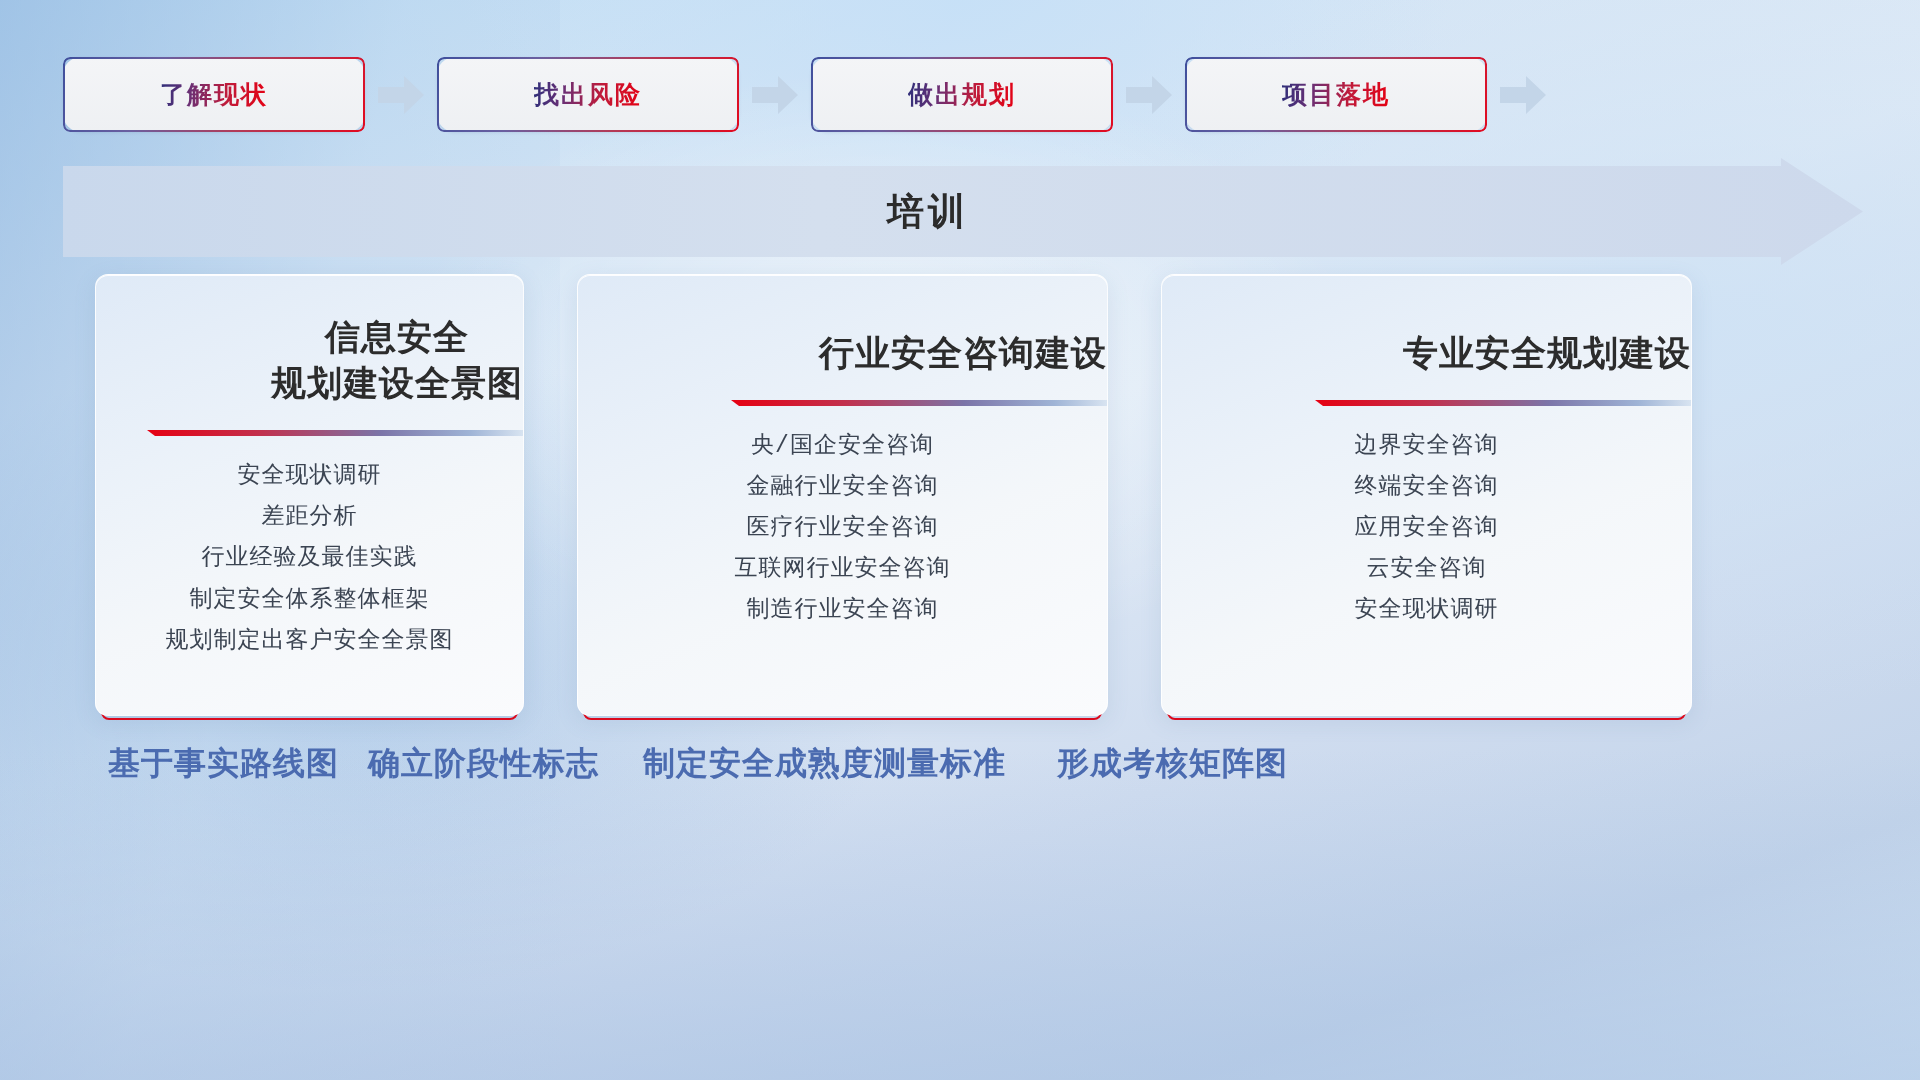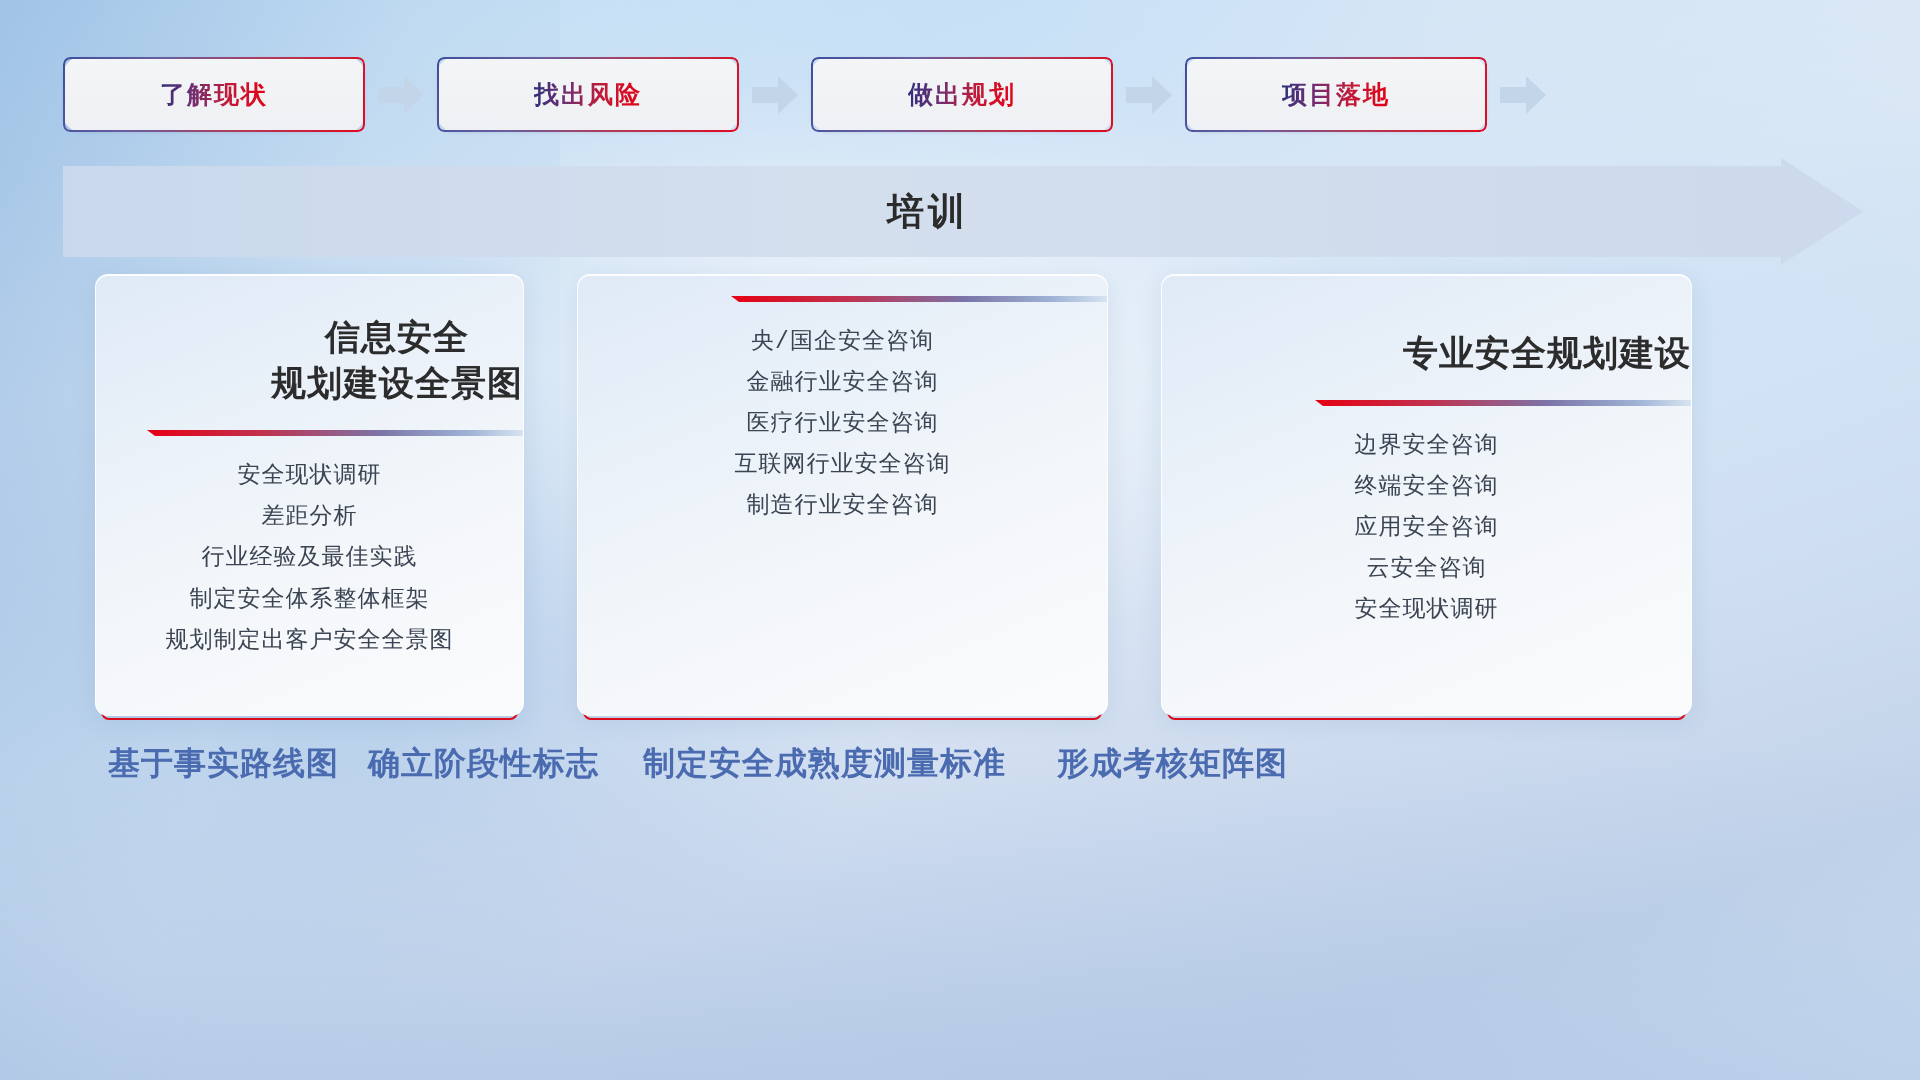--- a/index.html
+++ b/index.html
@@ -216,20 +216,21 @@
         <div class="card-list-item">行业经验及最佳实践</div>
         <div class="card-list-item">制定安全体系整体框架</div>
         <div class="card-list-item">规划制定出客户安全全景图</div>
       </div>
     </div>
   </div>
 
   <div class="card wide">
     <div class="card-redline"></div>
     <div class="card-body">
+      <div class="card-title one-line">行业安全咨询建设</div>
       <svg class="card-divider" viewBox="0 0 378 12" preserveAspectRatio="none">
         <defs>
           <linearGradient id="dv2" x1="0" y1="0" x2="1" y2="0">
             <stop offset="0%" stop-color="#e60012"></stop>
             <stop offset="30%" stop-color="#c2304d"></stop>
             <stop offset="62%" stop-color="#7b74a8"></stop>
             <stop offset="86%" stop-color="#9fb4d6"></stop>
             <stop offset="100%" stop-color="#d8e4f1"></stop>
           </linearGradient>
         </defs>

